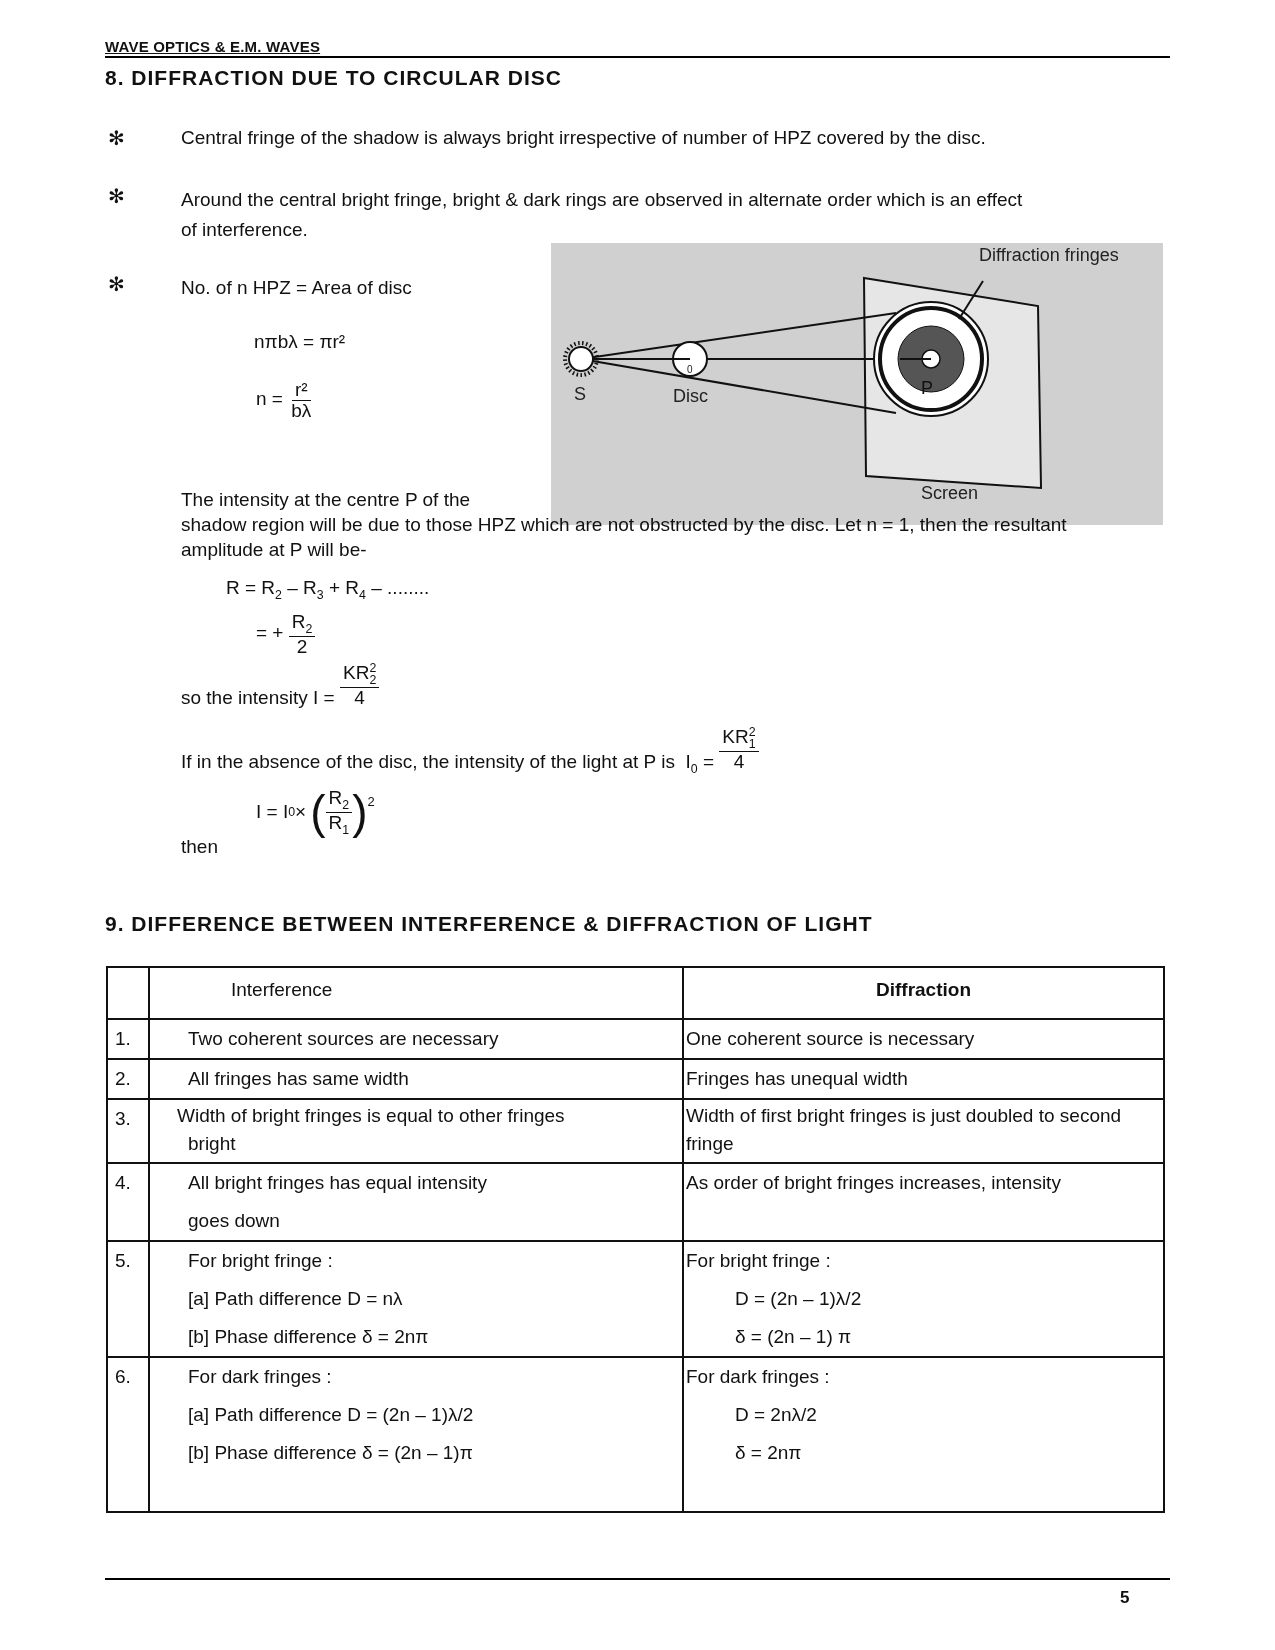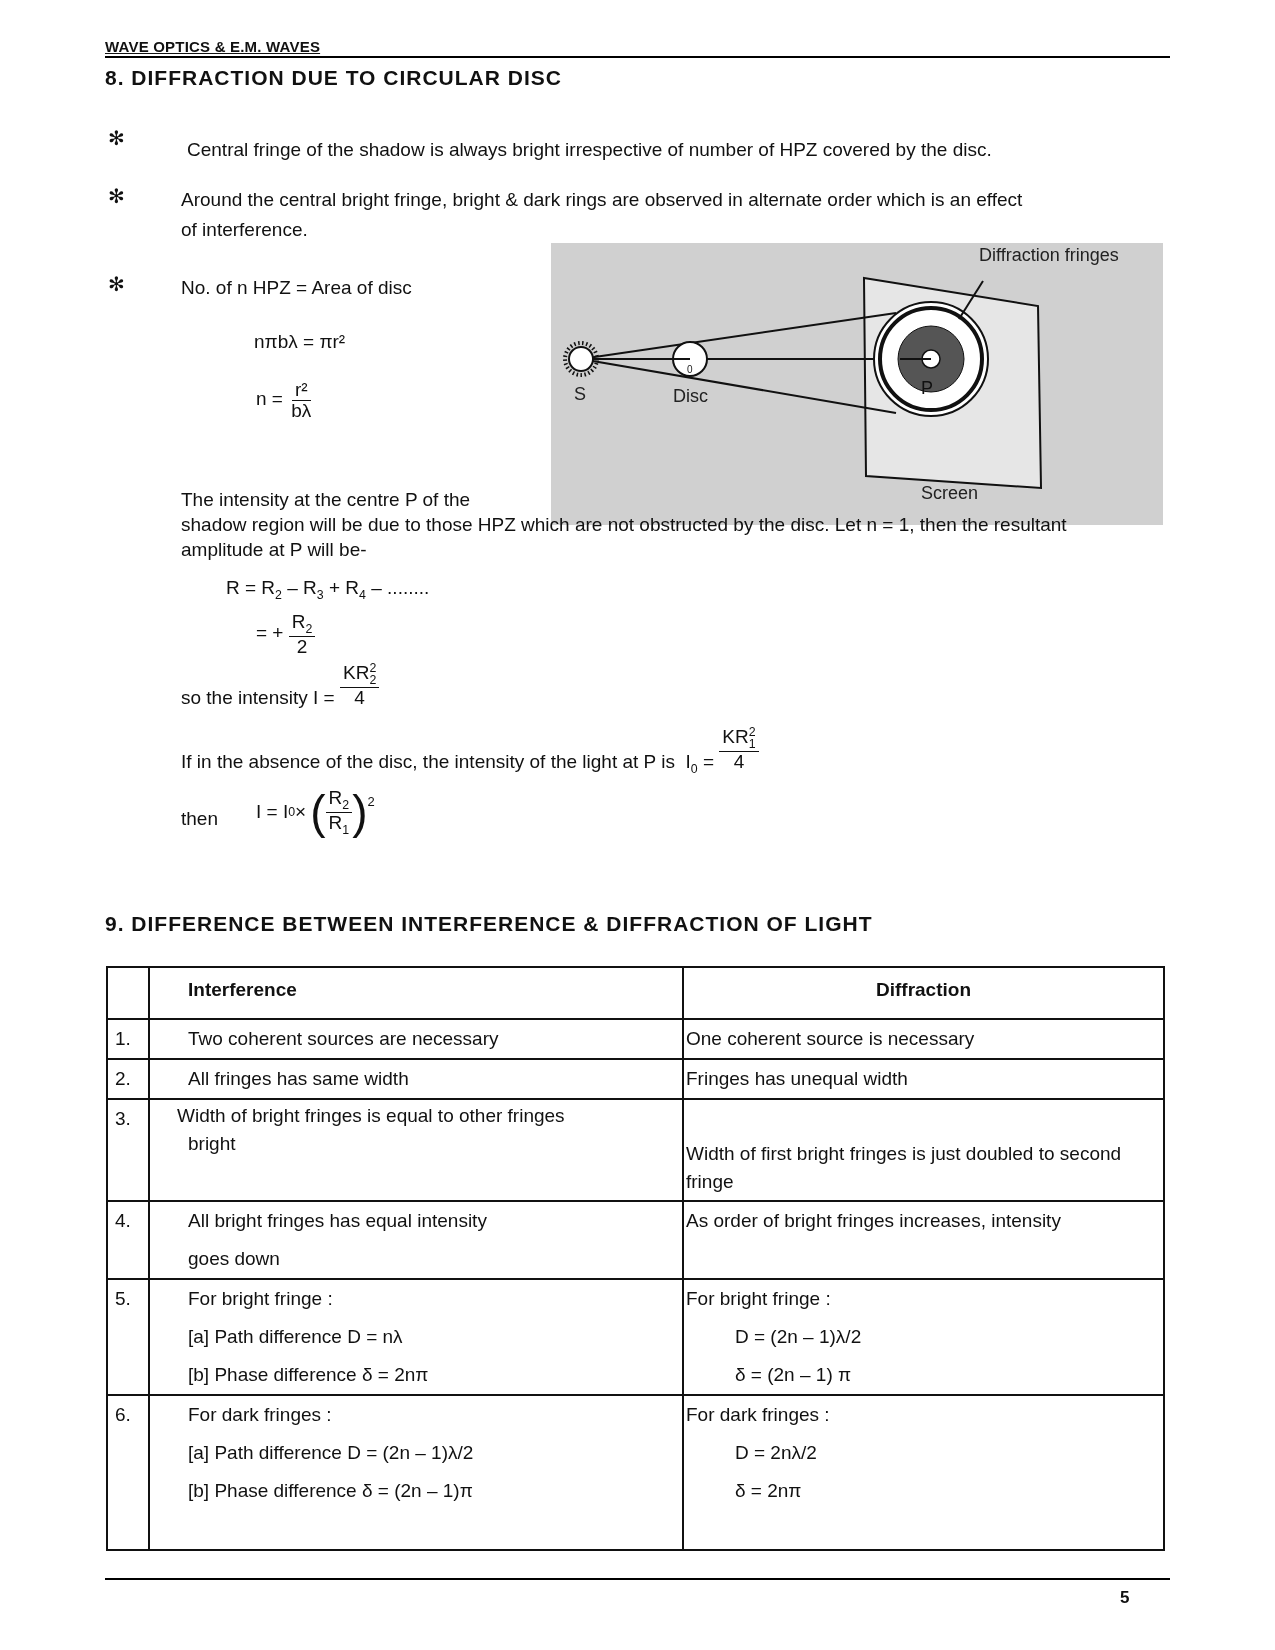--- a/index.html
+++ b/index.html
@@ -28,21 +28,21 @@
 </style>
 </head>
 <body>
 
 <div class="abs hdr">WAVE OPTICS &amp; E.M. WAVES</div>
 <div class="abs hdr-rule"></div>
 
 <div class="abs h2" style="left:105px;top:66px;">8.  DIFFRACTION  DUE  TO  CIRCULAR  DISC</div>
 
 <div class="abs bullet" style="left:108px;top:126px;">✻</div>
-<div class="abs txt" style="left:181px;top:136px;margin-left:6px;">Central fringe of the shadow is always bright irrespective of number of HPZ covered by the disc.</div>
+<div class="abs txt" style="left:181px;top:124px;">Central fringe of the shadow is always bright irrespective of number of HPZ covered by the disc.</div>
 
 <div class="abs bullet" style="left:108px;top:184px;">✻</div>
 <div class="abs txt" style="left:181px;top:186px;width:985px;white-space:nowrap;">Around the central bright fringe, bright &amp; dark rings are observed in alternate order which is an effect</div>
 <div class="abs txt" style="left:181px;top:216px;">of interference.</div>
 
 <div class="abs bullet" style="left:108px;top:272px;">✻</div>
 <div class="abs txt" style="left:181px;top:274px;">No. of n HPZ = Area of disc</div>
 
 <div class="abs txt" style="left:254px;top:328px;">nπbλ  =  πr²</div>
 
@@ -116,21 +116,21 @@
   &nbsp;<span>I</span><sub>0</sub><span> =</span>
   <span class="frac" style="position:relative;top:-14px;">
       <span class="num"><span>KR</span><span style="display:inline-flex;flex-direction:column;font-size:65%;line-height:1;vertical-align:middle;">
           <span>2</span>
           <span>1</span>
         </span></span>
       <span class="den">4</span>
     </span>
 </div>
 
-<div class="abs txt" style="left:181px;top:805px;">
+<div class="abs txt" style="left:181px;top:833px;">
   <span>then</span>
 </div>
 <div class="abs txt" style="left:256px;top:788px;display:flex;align-items:center;">
   <span>I = I</span>
     <sub>0</sub>
     <span> ×</span>
   <span style="font-size:46px;font-weight:lighter;line-height:1;margin-left:4px;">(</span>
   <span class="frac">
       <span class="num"><span>R</span><sub>2</sub></span>
       <span class="den"><span>R</span><sub>1</sub></span>
@@ -139,21 +139,21 @@
   <sup style="align-self:flex-start;font-size:13px;">2</sup>
 </div>
 
 <div class="abs h2" style="left:105px;top:912px;">9.  DIFFERENCE  BETWEEN  INTERFERENCE  &amp;  DIFFRACTION  OF  LIGHT</div>
 
 <table class="cmp">
   <tbody>
       <tr>
     <td class="num" style="height:42px;"></td>
     <td class="l">
-          <div class="cell-line" style="font-weight:bold;line-height:44px;height:44px;">Interference</div>
+          <div class="cell-line" style="font-weight:normal;line-height:44px;height:44px;margin-left:43px;">Interference</div>
         </td>
     <td class="r">
           <div style="font-weight:bold;text-align:center;line-height:44px;">Diffraction</div>
         </td>
   </tr>
   <tr>
     <td class="num">1.</td>
     <td class="l">
           <div class="cell-line">Two coherent sources are necessary</div>
         </td>
@@ -170,21 +170,21 @@
           <div class="cell-line">Fringes has unequal width</div>
         </td>
   </tr>
   <tr>
     <td class="num">3.</td>
     <td class="l" style="padding:2px 0 4px;">
           <div class="cell-line" style="padding-left:27px;height:28px;line-height:28px;">Width of bright fringes is equal to other fringes</div>
           <div class="cell-line" style="height:28px;line-height:28px;">bright</div>
         </td>
     <td class="r" style="padding:2px 0 4px;">
-          <div class="cell-line" style="height:28px;line-height:28px;overflow:hidden;margin-top:38px;">Width of first bright fringes is just doubled to second</div>
+          <div class="cell-line" style="height:28px;line-height:28px;overflow:hidden;">Width of first bright fringes is just doubled to second</div>
           <div class="cell-line" style="height:28px;line-height:28px;">fringe</div>
         </td>
   </tr>
   <tr>
     <td class="num">4.</td>
     <td class="l">
           <div class="cell-line">All bright fringes has equal intensity</div>
           <div class="cell-line">goes down</div>
         </td>
     <td class="r">

